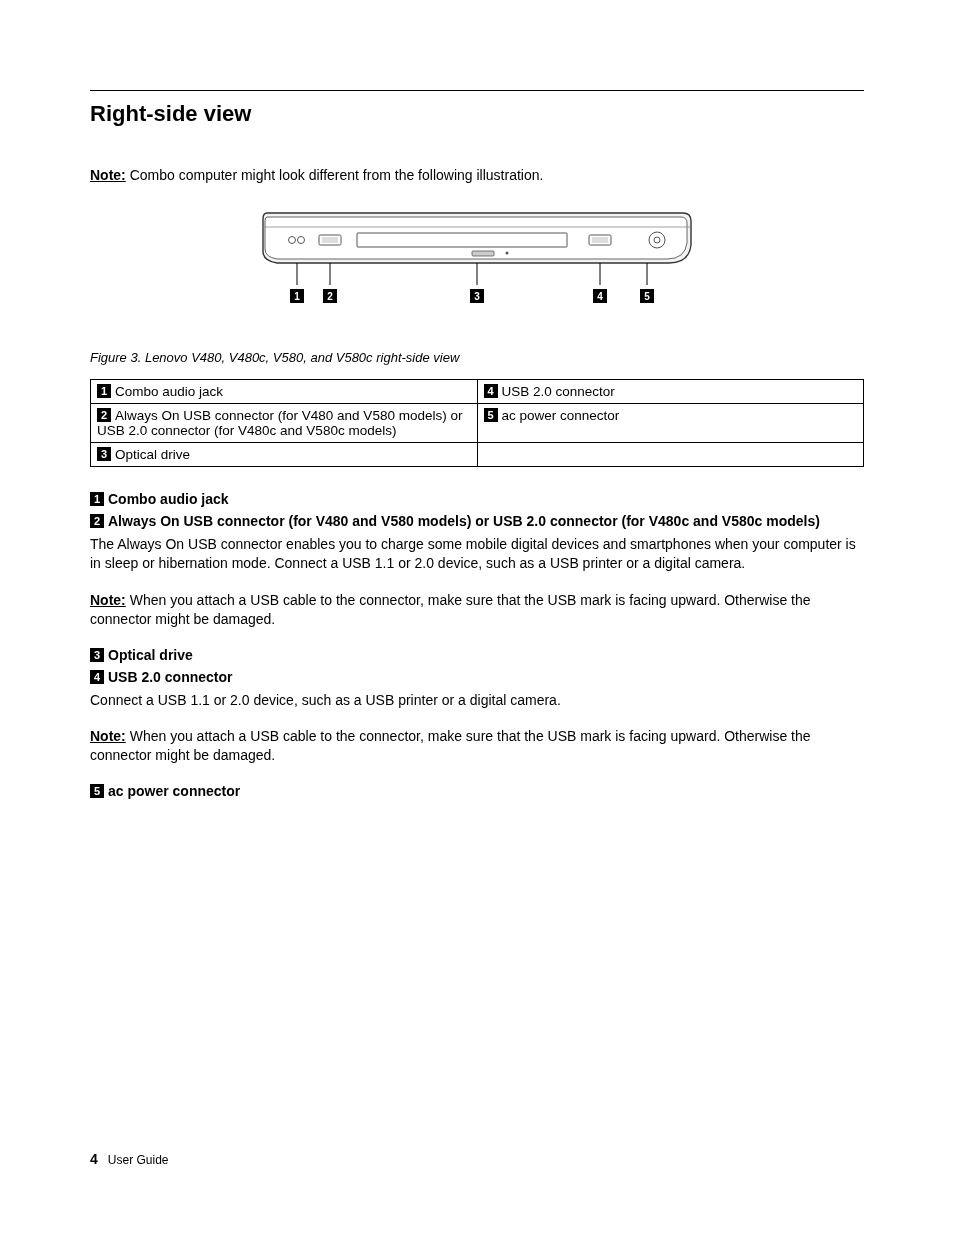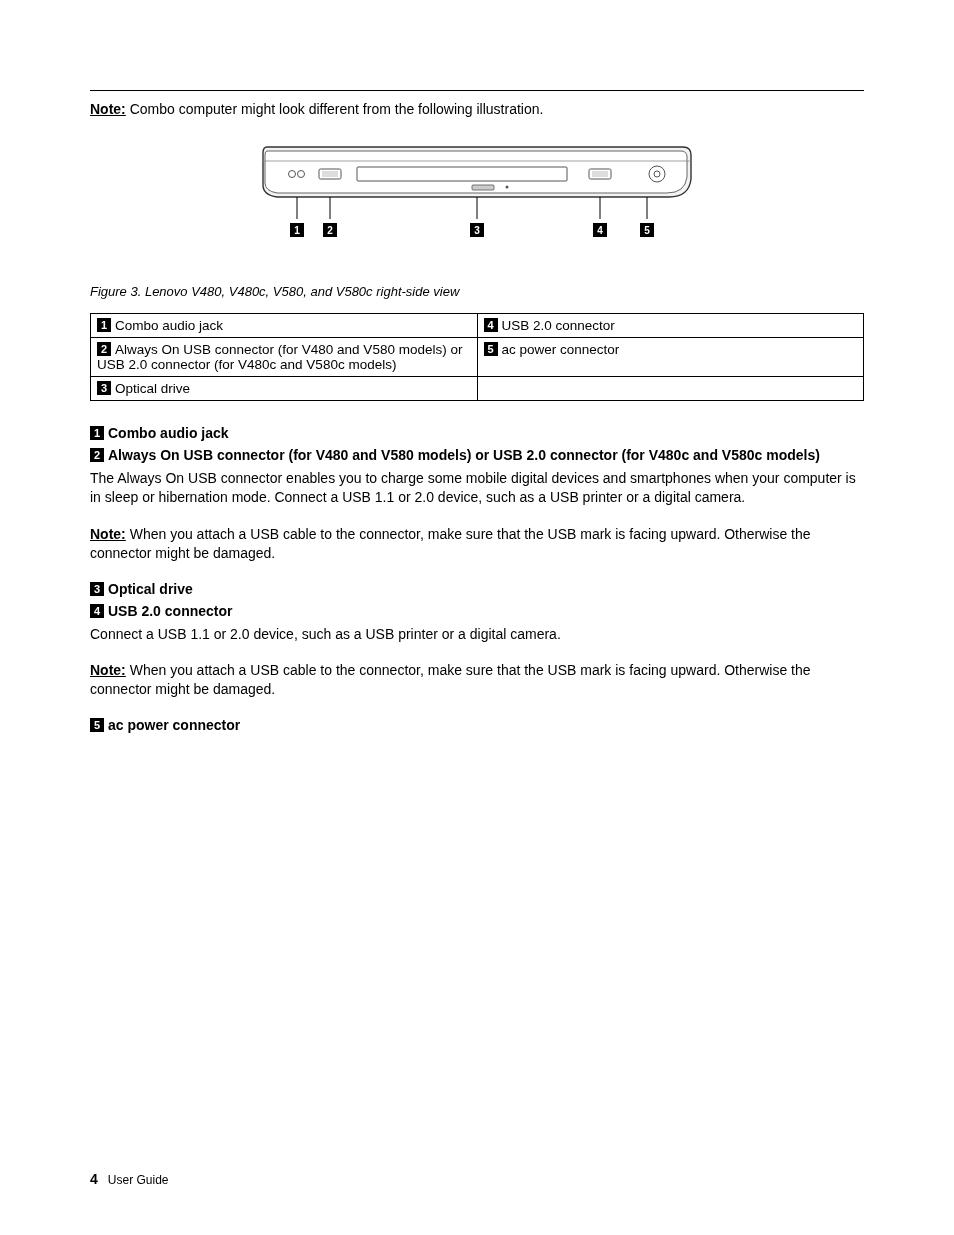--- a/index.html
+++ b/index.html
@@ -70,37 +70,38 @@
     margin: 0 0 18px 0;
     line-height: 1.35;
   }
   p.heading-line {
     margin: 0 0 6px 0;
     font-weight: bold;
   }
   p.heading-line .num-badge { vertical-align: 1px; }
   .footer {
     position: absolute;
-    bottom: 48px;
+    bottom: 68px;
     left: 90px;
     font-size: 12px;
   }
   .footer .pagenum {
     font-weight: bold;
     font-size: 14px;
     margin-right: 10px;
   }
 </style>
 </head>
 <body>
 
 <div class="page">
 
   <hr class="hr-top">
 
+  <h1 class="section-title">Right-side view</h1>
 
   <p class="note-line">
     <span class="bold">Note:</span>
     <span>Combo computer might look different from the following illustration.</span>
   </p>
 
   <div class="figure-wrap">
     <svg width="440" height="110" viewBox="0 0 440 110">
 
       <path d="M10 6 Q6 6 6 12 L6 44 Q6 54 20 56 L412 56 Q432 56 434 38 L434 14 Q434 6 426 6 Z" fill="#f3f3f3" stroke="#333" stroke-width="1.4"></path>

